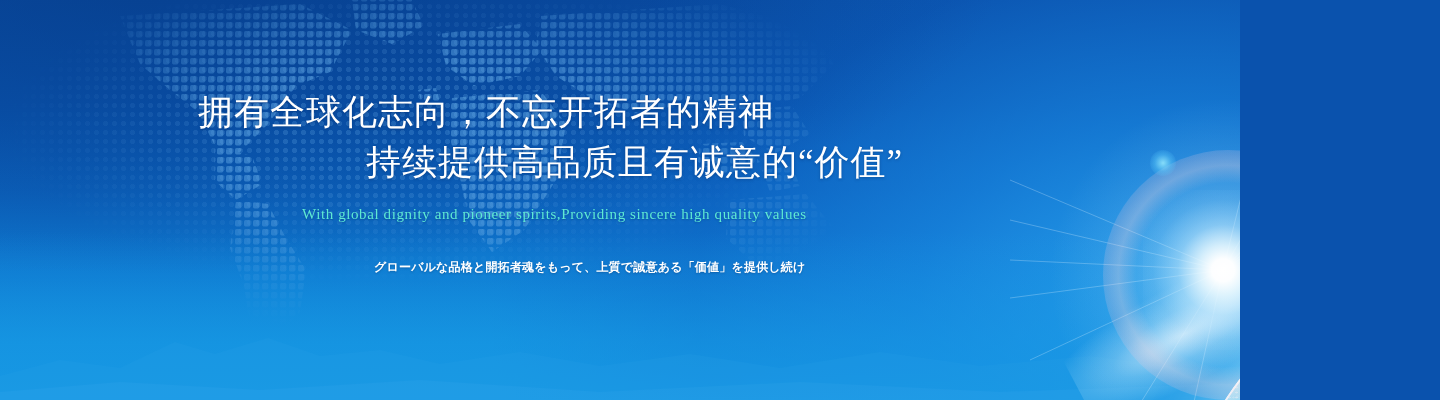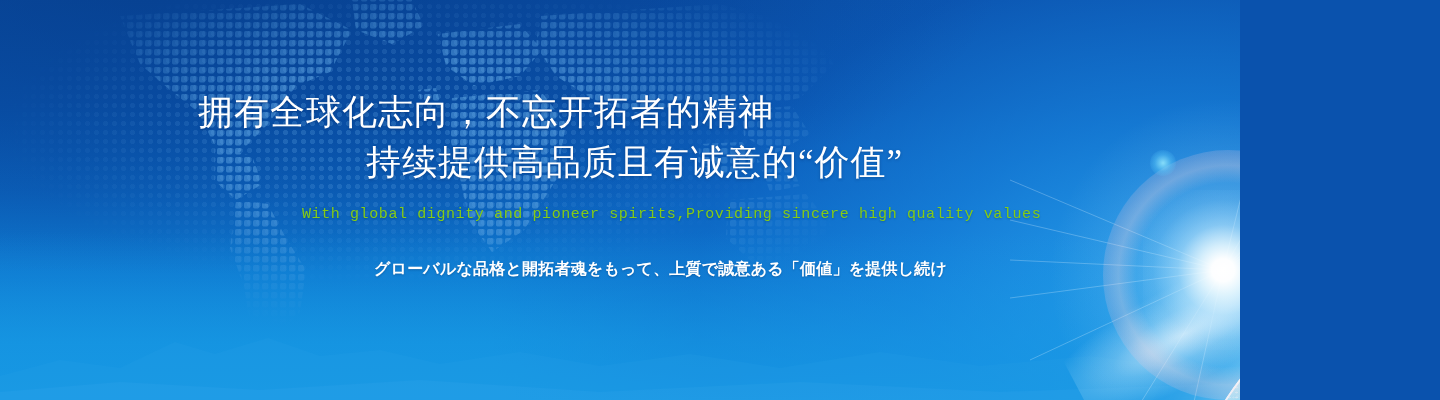--- a/index.html
+++ b/index.html
@@ -205,33 +205,33 @@
     line-height: 50px;
     letter-spacing: 1px;
     white-space: nowrap;
     text-shadow: 0 1px 3px rgba(2,32,80,0.35);
   }
   .headline .l2 { display: block; padding-left: 168px; text-align: right; }
 
   .subline-en {
     position: absolute;
     left: 302px; top: 206px;
-    color: #84cc16;
-    font-family: Liberation Mono, monospace;
+    color: #5eead4;
+    font-family: Liberation Serif, serif;
     font-size: 15px;
     letter-spacing: 0.6px;
     white-space: nowrap;
     text-shadow: 0 1px 2px rgba(2,32,80,0.30);
   }
   .subline-jp {
     position: absolute;
     left: 374px; top: 259px;
     color: #ffffff;
     font-family: "DejaVu Sans", "Liberation Sans", sans-serif;
-    font-size: 16px;
+    font-size: 12px;
     font-weight: bold;
     letter-spacing: 0.2px;
     white-space: nowrap;
     text-shadow: 0 1px 2px rgba(2,32,80,0.30);
   }
 </style>
 </head>
 <body>
 
 <div id="banner">

